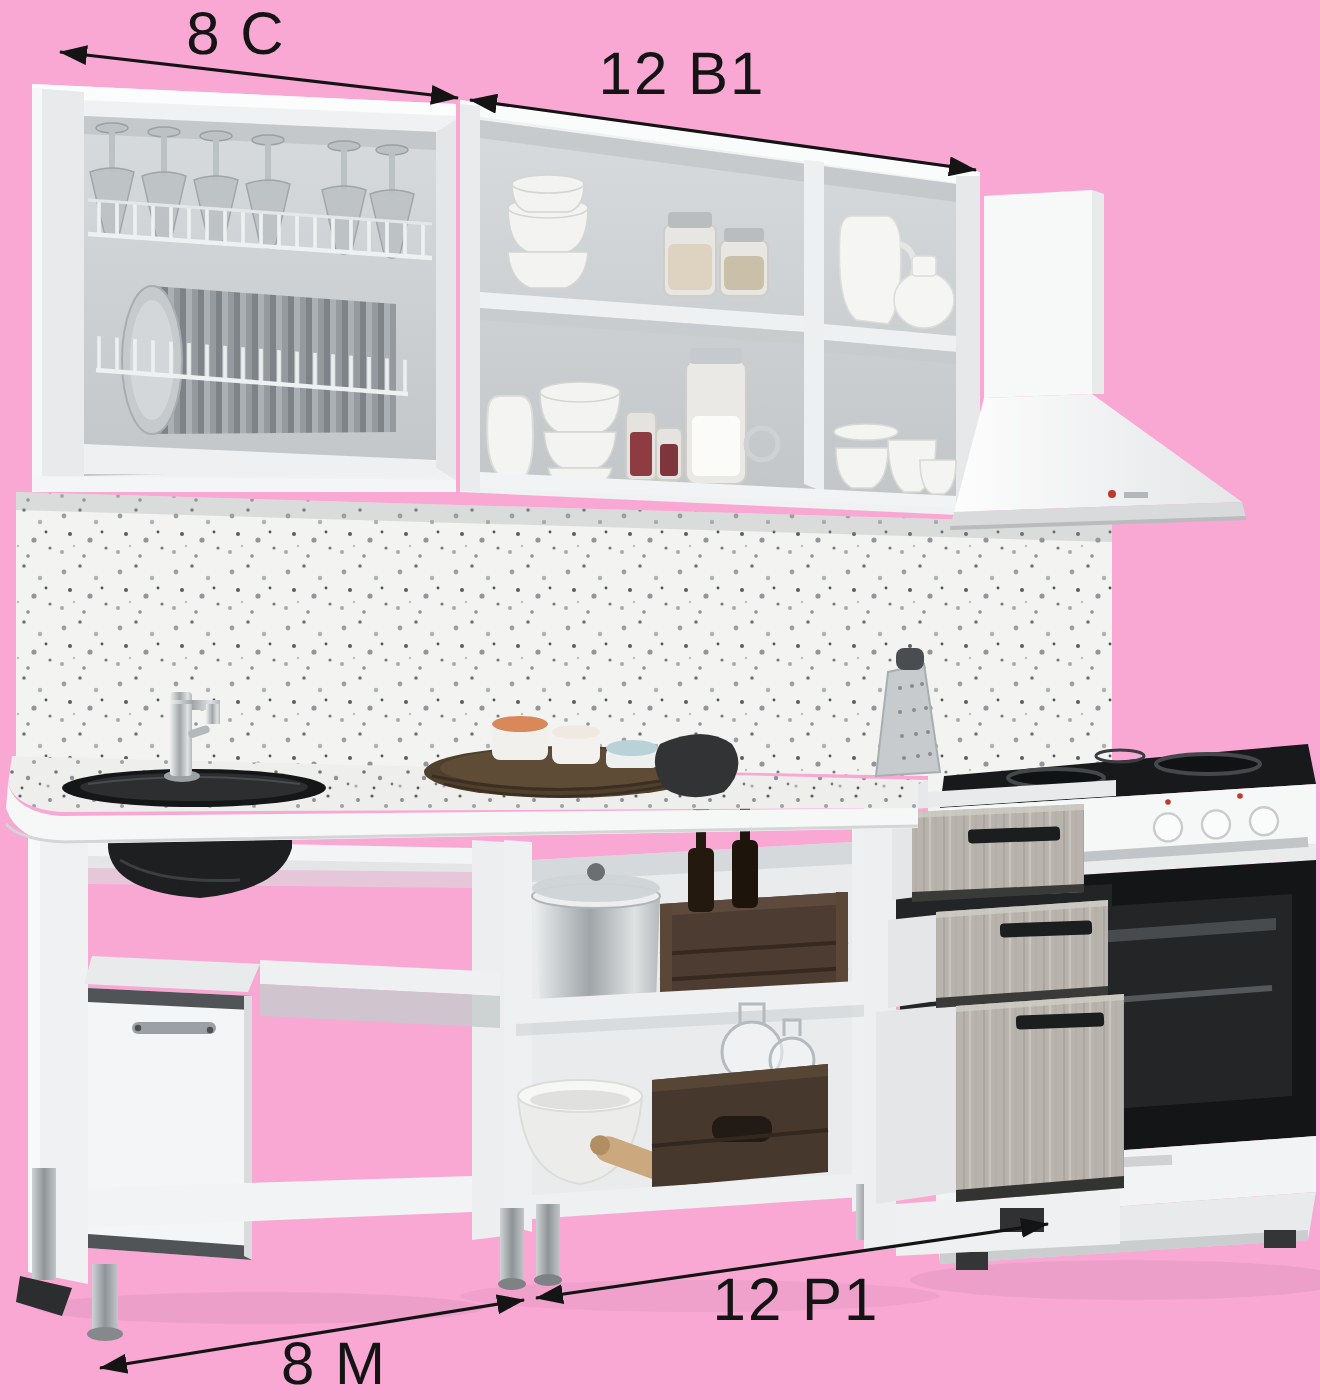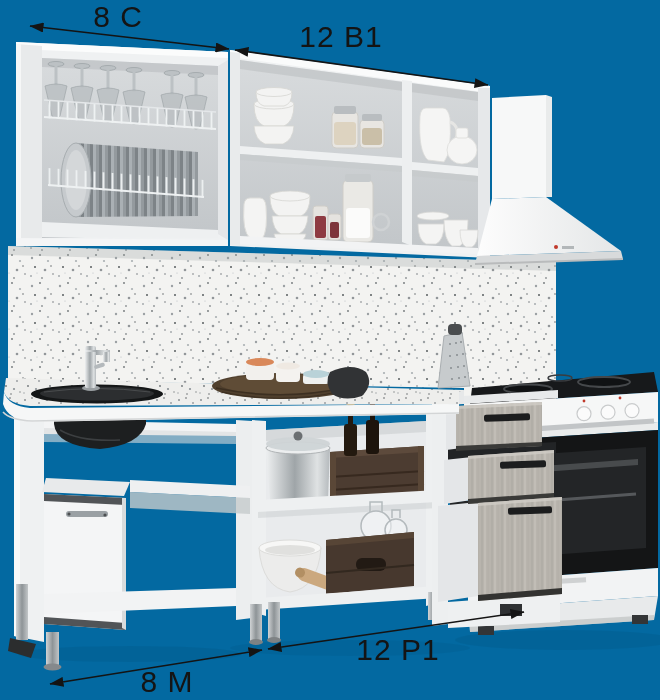--- a/index.html
+++ b/index.html
@@ -1,16 +1,16 @@
 <!DOCTYPE html>
 <html><head>
 <meta charset="utf-8">
 <style>
   html,body{margin:0;padding:0;background:#ffffff;}
-  .canvas{position:relative;width:660px;height:700px;background:#0369a1;overflow:hidden;}
+  .canvas{position:relative;width:660px;height:700px;background:#f9a8d4;overflow:hidden;}
   svg{display:block;}
   text{font-family:"Liberation Sans","DejaVu Sans",sans-serif;fill:#141414;}
   .dim-label{font-size:30px;letter-spacing:1px;}
 </style>
 </head>
 <body>
 
 <div class="canvas">
 <svg width="660" height="700" viewBox="0 0 660 700">
   <defs>

